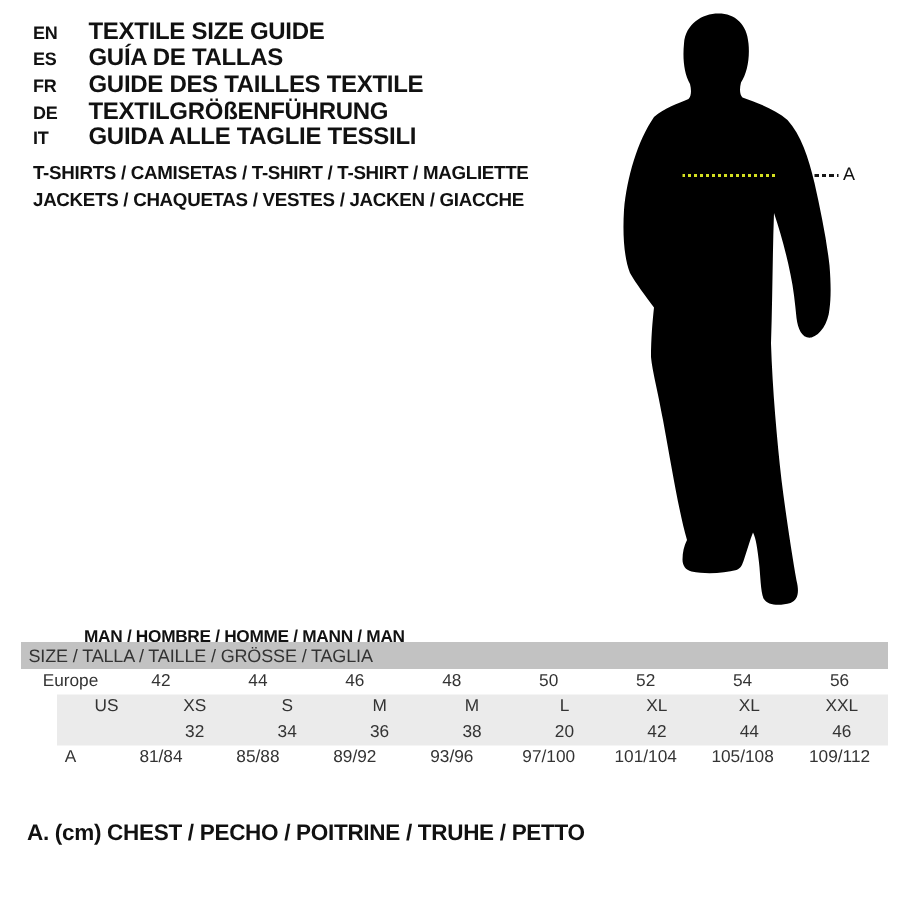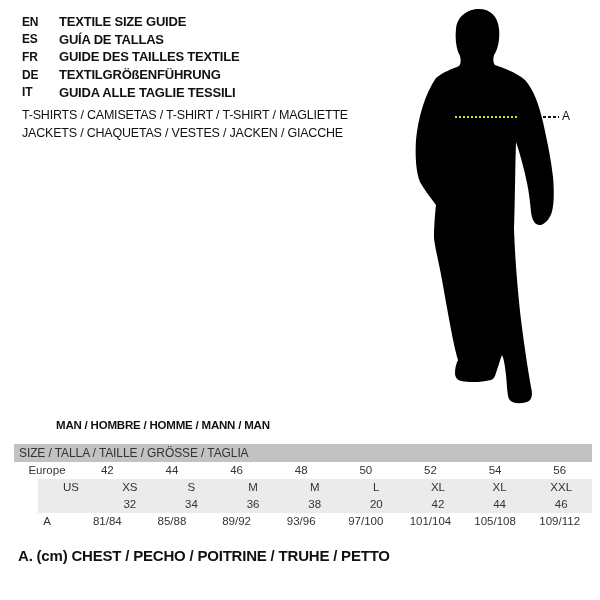--- a/index.html
+++ b/index.html
@@ -4,41 +4,41 @@
 <style>
   html,body{margin:0;padding:0;background:#ffffff;}
   .page{
     position:relative;width:600px;height:600px;background:#ffffff;
     font-family:"Liberation Sans", sans-serif;color:#111;overflow:hidden;
   }
   
   .lang-list{position:absolute;left:22px;top:13px;}
   .lang-row{display:flex;height:17.6px;align-items:center;}
   .lang-code{width:37px;font-size:12px;font-weight:bold;letter-spacing:-0.2px;}
-  .lang-label{font-size:13px;font-weight:bold;letter-spacing:-0.2px;white-space:nowrap;}
+  .lang-label{font-size:16px;font-weight:bold;letter-spacing:-0.2px;white-space:nowrap;}
   
   .categories{position:absolute;left:22px;top:107px;}
-  .cat-line{font-size:12.5px;font-weight:normal;letter-spacing:-0.2px;line-height:17.5px;white-space:nowrap;}
+  .cat-line{font-size:12.5px;font-weight:bold;letter-spacing:-0.2px;line-height:17.5px;white-space:nowrap;}
   
   .figure{position:absolute;left:403px;top:8px;width:170px;height:396px;}
   .figure svg{display:block;}
   
   .measure-yellow{
     position:absolute;left:455px;top:116px;width:63px;height:2px;
     background:repeating-linear-gradient(90deg,#d4e021 0 2px,transparent 2px 4px);
   }
   .measure-black{
     position:absolute;left:543px;top:116px;width:16px;height:2px;
     background:repeating-linear-gradient(90deg,#161616 0 3px,transparent 3px 5px);
   }
   .measure-label{position:absolute;left:562px;top:109px;font-size:12px;font-weight:500;}
   
   .section-title{position:absolute;left:18px;top:419px;font-size:11.5px;font-weight:bold;letter-spacing:-0.2px;padding-left:38px;}
   
-  .size-table{position:absolute;left:14px;top:444px;width:578px;font-size:11.5px;color:#333;}
+  .size-table{position:absolute;left:14px;top:428px;width:578px;font-size:11.5px;color:#333;}
   .t-header{
     height:18px;line-height:18px;background:#c2c2c2;color:#333;
     padding-left:5px;font-size:12px;letter-spacing:-0.1px;
   }
   .t-row{display:flex;height:17px;line-height:17px;}
   .t-row.alt{background:#ebebeb;margin-left:24px;}
   .t-label{width:56px;padding-left:5px;text-align:center;}
   .t-cell{flex:1;text-align:center;}
   
   .footnote{position:absolute;left:18px;top:547px;font-size:15px;font-weight:bold;letter-spacing:-0.2px;}

